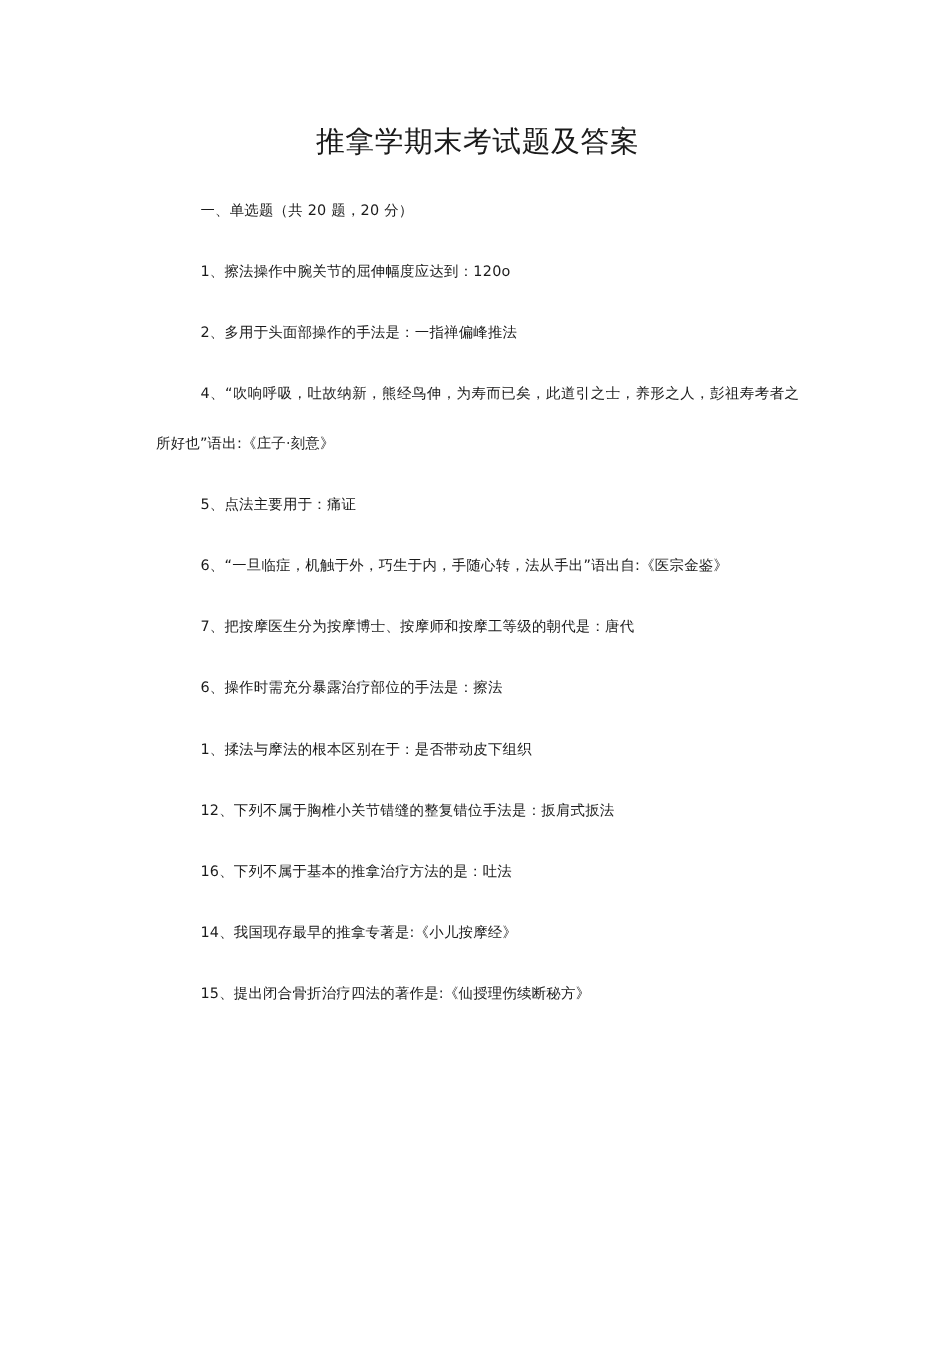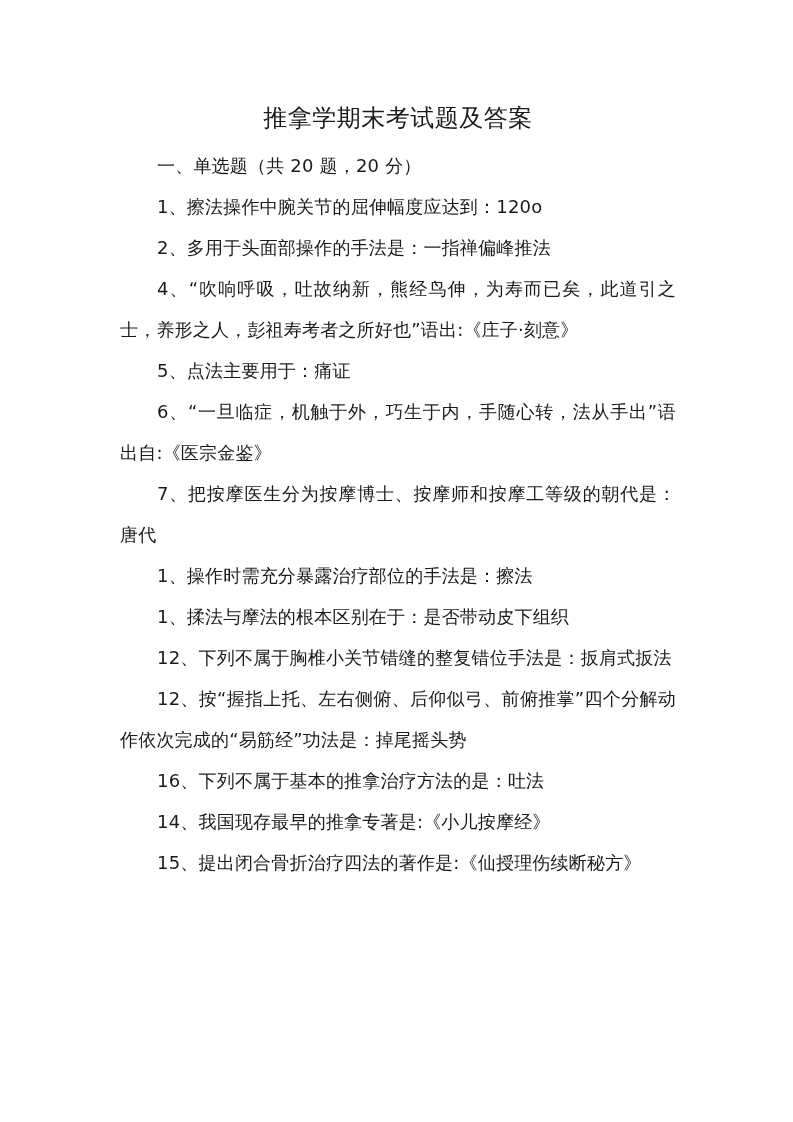--- a/index.html
+++ b/index.html
@@ -2,37 +2,36 @@
 <html><head>
   <meta charset="utf-8">
   <style>
     html, body { margin: 0; padding: 0; background: #ffffff; }
     body { width: 793px; height: 1122px; position: relative; overflow: hidden;
            font-family: "DejaVu Sans", "Liberation Sans", sans-serif; color: #1a1a1a; }
     .page { position: absolute; left: 120px; top: 0; width: 556px; }
     .title { position: absolute; top: 101px; left: 0; width: 556px; text-align: center;
              font-size: 24px; line-height: 34px; letter-spacing: 0.5px; }
     .body { position: absolute; top: 145px; left: 0; width: 556px; }
-    .para { font-size: 18px; line-height: 41px; text-indent: 37px; margin: 0;
+    .para { font-size: 12px; line-height: 41px; text-indent: 37px; margin: 10px;
             text-align: justify; letter-spacing: 0.2px; word-break: break-all; }
   </style>
 </head>
 <body>
 
 <div class="page">
   <div class="title">推拿学期末考试题及答案</div>
   <div class="body">
     <p class="para">一、单选题（共 20 题，20 分）</p>
     <p class="para">1、擦法操作中腕关节的屈伸幅度应达到：120o</p>
     <p class="para">2、多用于头面部操作的手法是：一指禅偏峰推法</p>
     <p class="para">4、“吹响呼吸，吐故纳新，熊经鸟伸，为寿而已矣，此道引之士，养形之人，彭祖寿考者之所好也”语出:《庄子·刻意》</p>
     <p class="para">5、点法主要用于：痛证</p>
     <p class="para">6、“一旦临症，机触于外，巧生于内，手随心转，法从手出”语出自:《医宗金鉴》</p>
     <p class="para">7、把按摩医生分为按摩博士、按摩师和按摩工等级的朝代是：唐代</p>
-    <p class="para">1、操作时需充分暴露治疗部位的手法是：擦法</p>
+    <p class="para">6、操作时需充分暴露治疗部位的手法是：擦法</p>
     <p class="para">1、揉法与摩法的根本区别在于：是否带动皮下组织</p>
     <p class="para">12、下列不属于胸椎小关节错缝的整复错位手法是：扳肩式扳法</p>
-    <p class="para">12、按“握指上托、左右侧俯、后仰似弓、前俯推掌”四个分解动作依次完成的“易筋经”功法是：掉尾摇头势</p>
     <p class="para">16、下列不属于基本的推拿治疗方法的是：吐法</p>
     <p class="para">14、我国现存最早的推拿专著是:《小儿按摩经》</p>
     <p class="para">15、提出闭合骨折治疗四法的著作是:《仙授理伤续断秘方》</p>
   </div>
 </div>
 
 </body></html>

